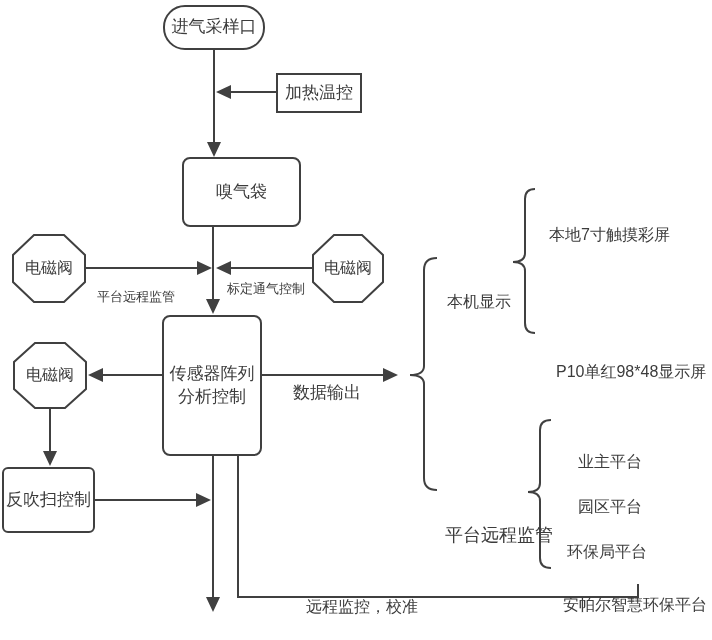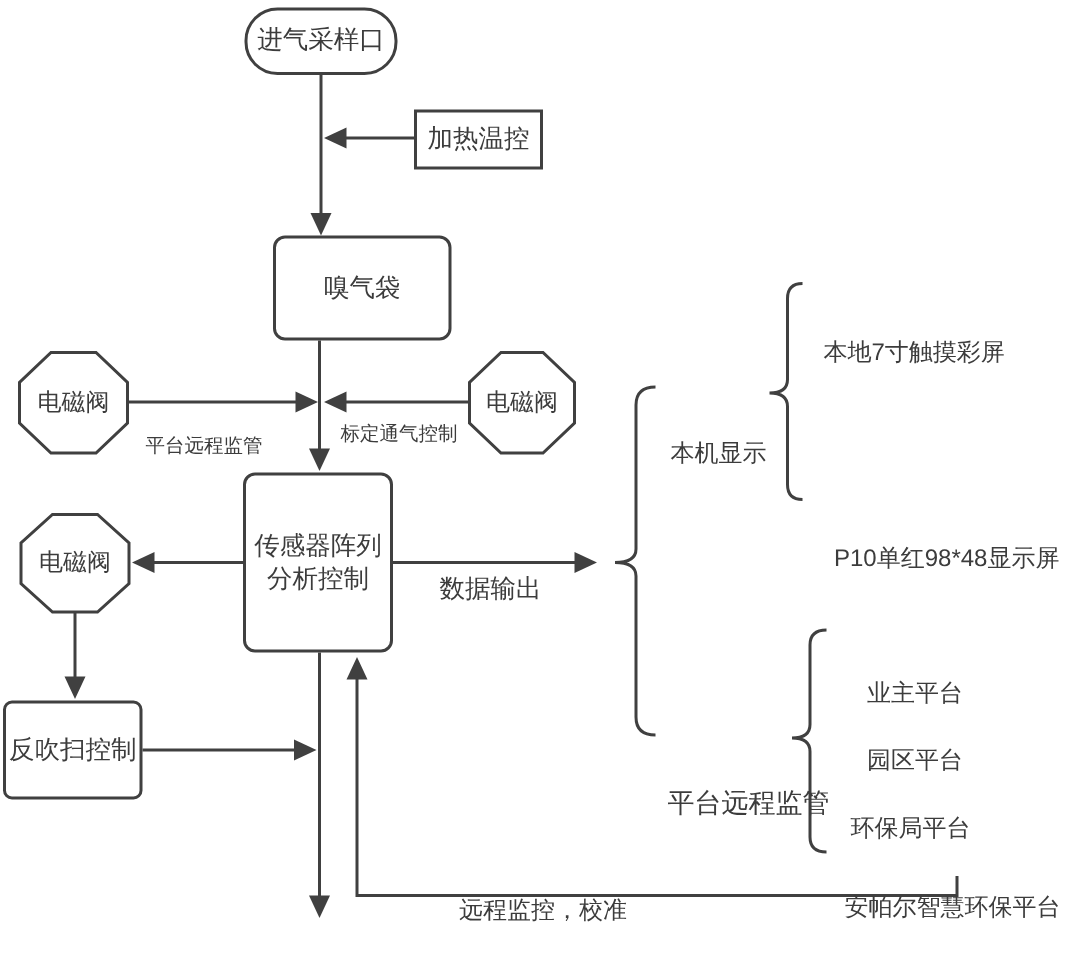--- a/index.html
+++ b/index.html
@@ -89,21 +89,21 @@
   </div>
 
   <div class="node" style="left:276px;top:73px;width:86px;height:40px;">
     <span>加热温控</span>
   </div>
 
   <div class="node round8" style="left:163px;top:157px;width:119px;height:70px;margin-left:19px;">
     <span>嗅气袋</span>
   </div>
 
-  <div class="node round8" style="left:162px;top:315px;width:100px;height:120px;">
+  <div class="node round8" style="left:162px;top:315px;width:100px;height:141px;">
     <span class="sensor-inner">
       <span>传感器阵列</span>
       <span>分析控制</span>
     </span>
   </div>
 
   <div class="node round6 wrapbox" style="left:2px;top:467px;width:93px;height:66px;">
     <span>反吹扫控制</span>
   </div>
 

